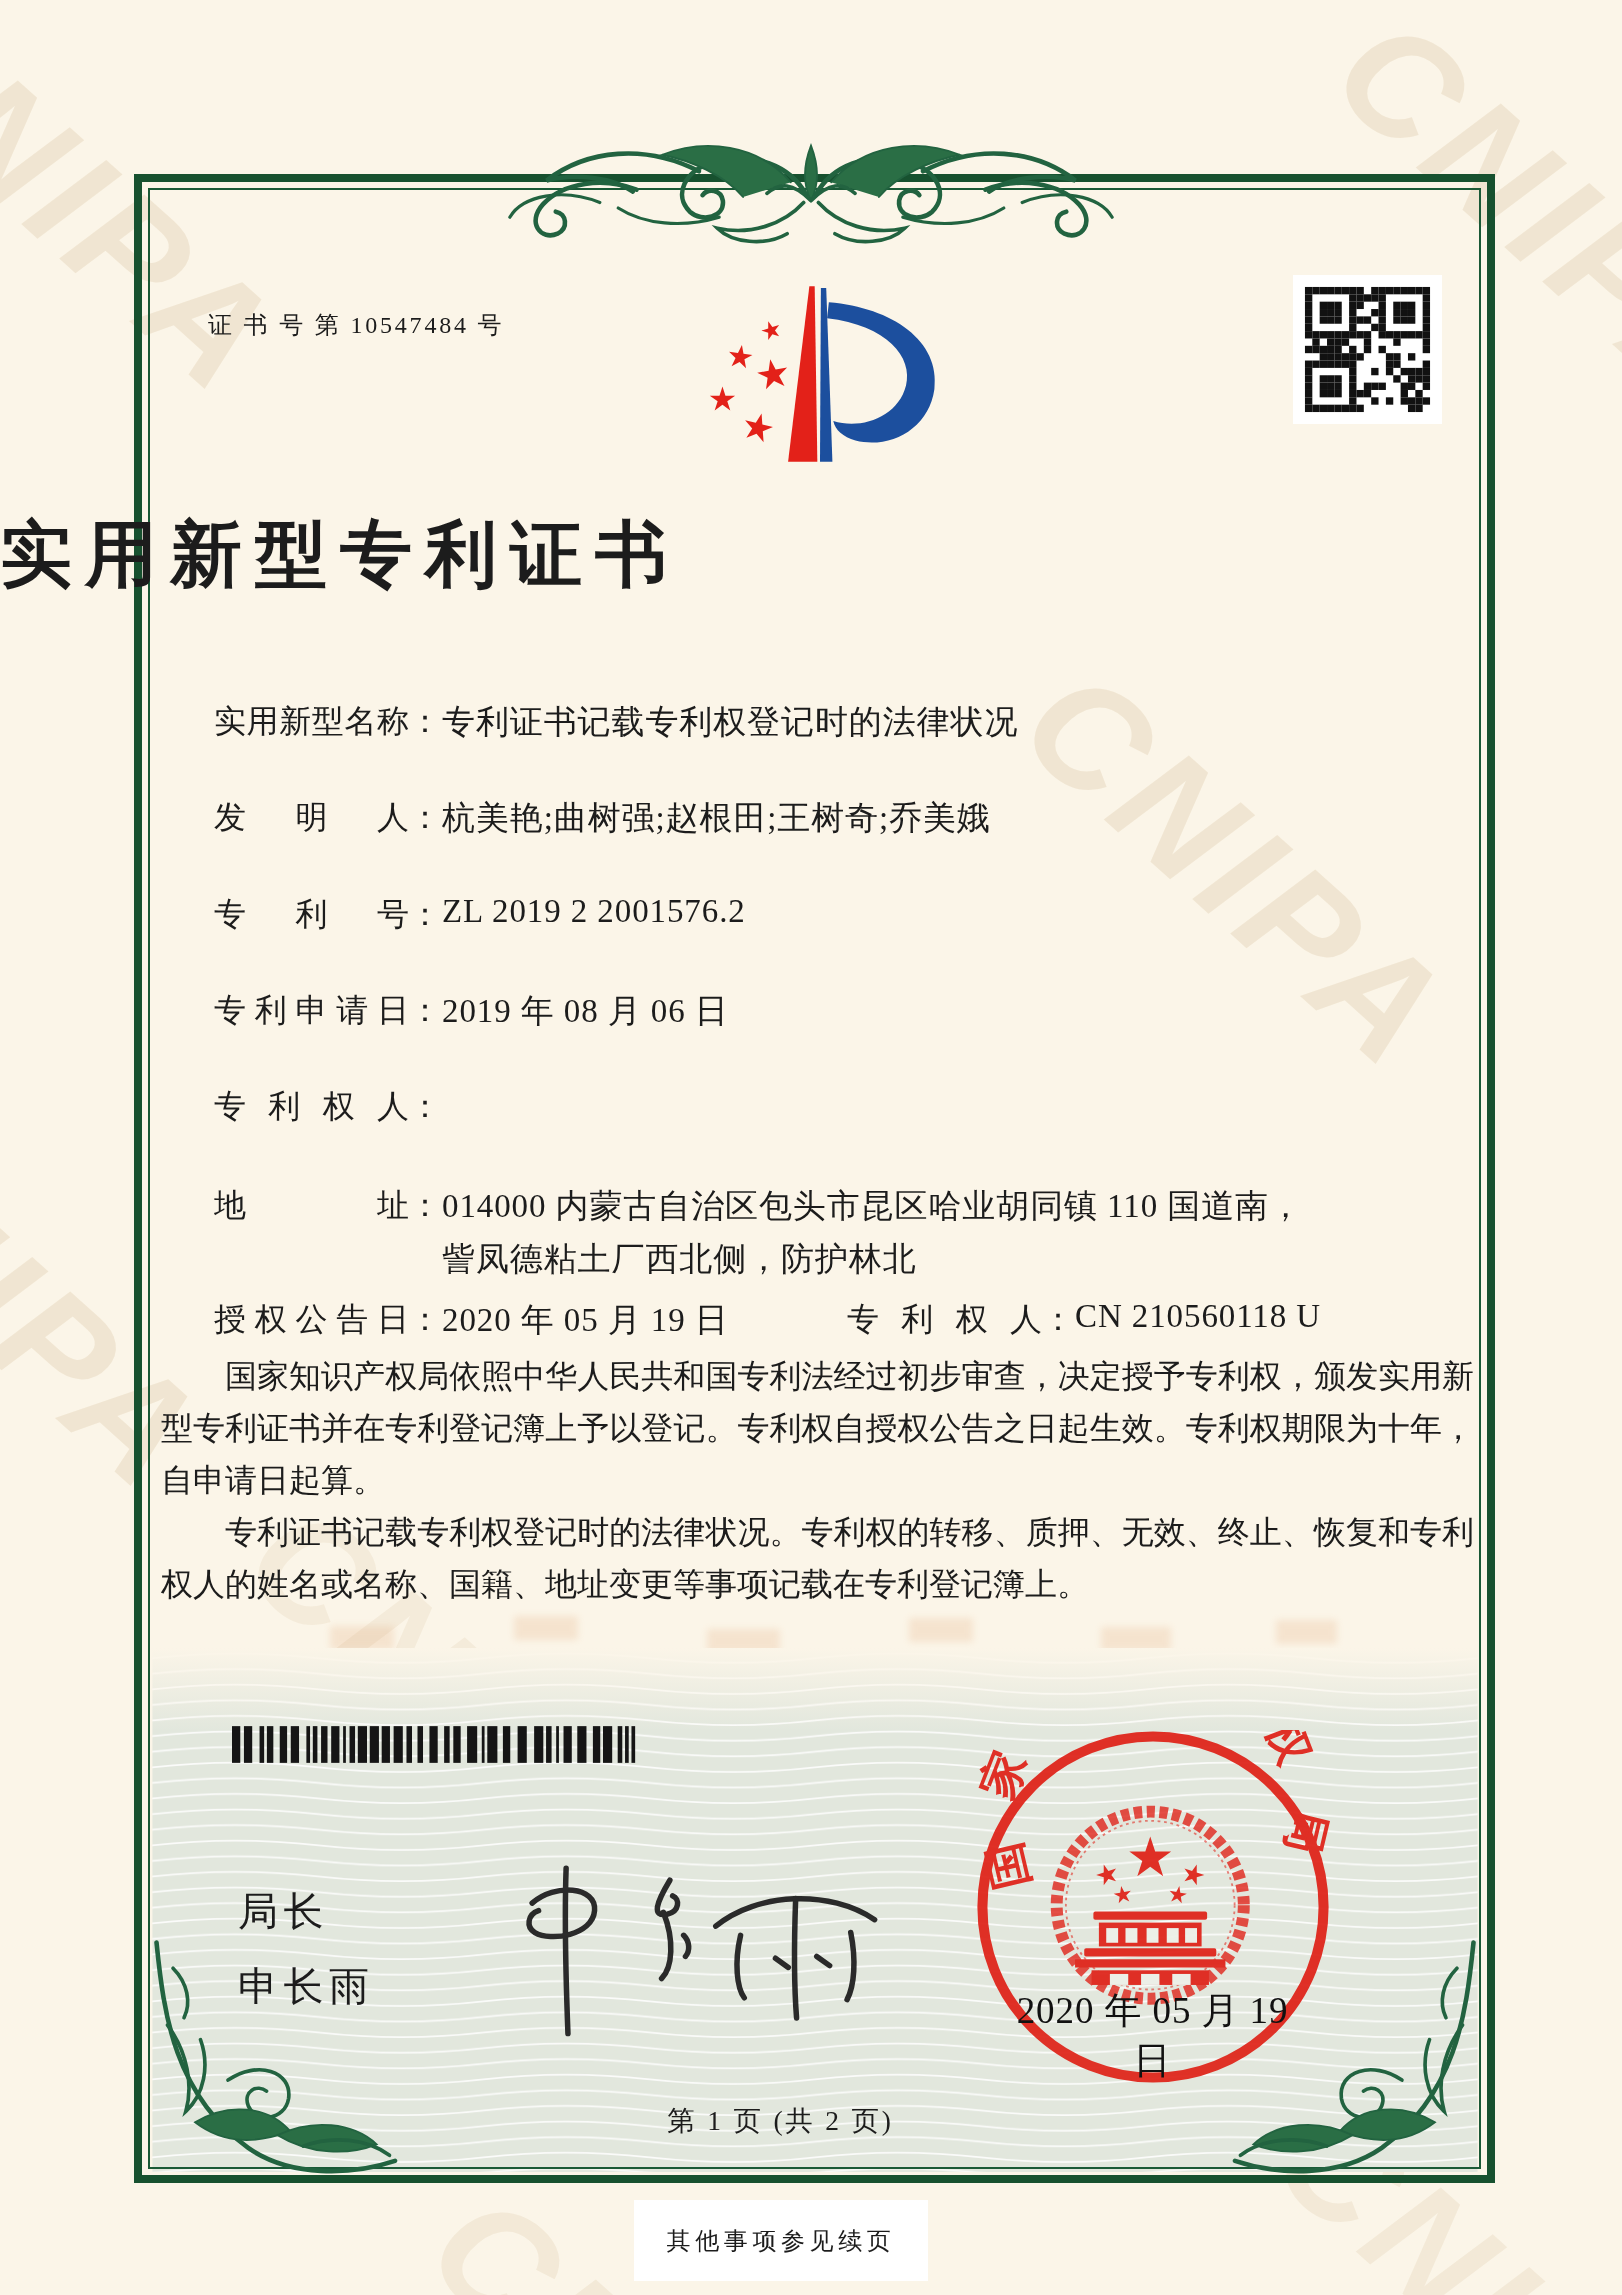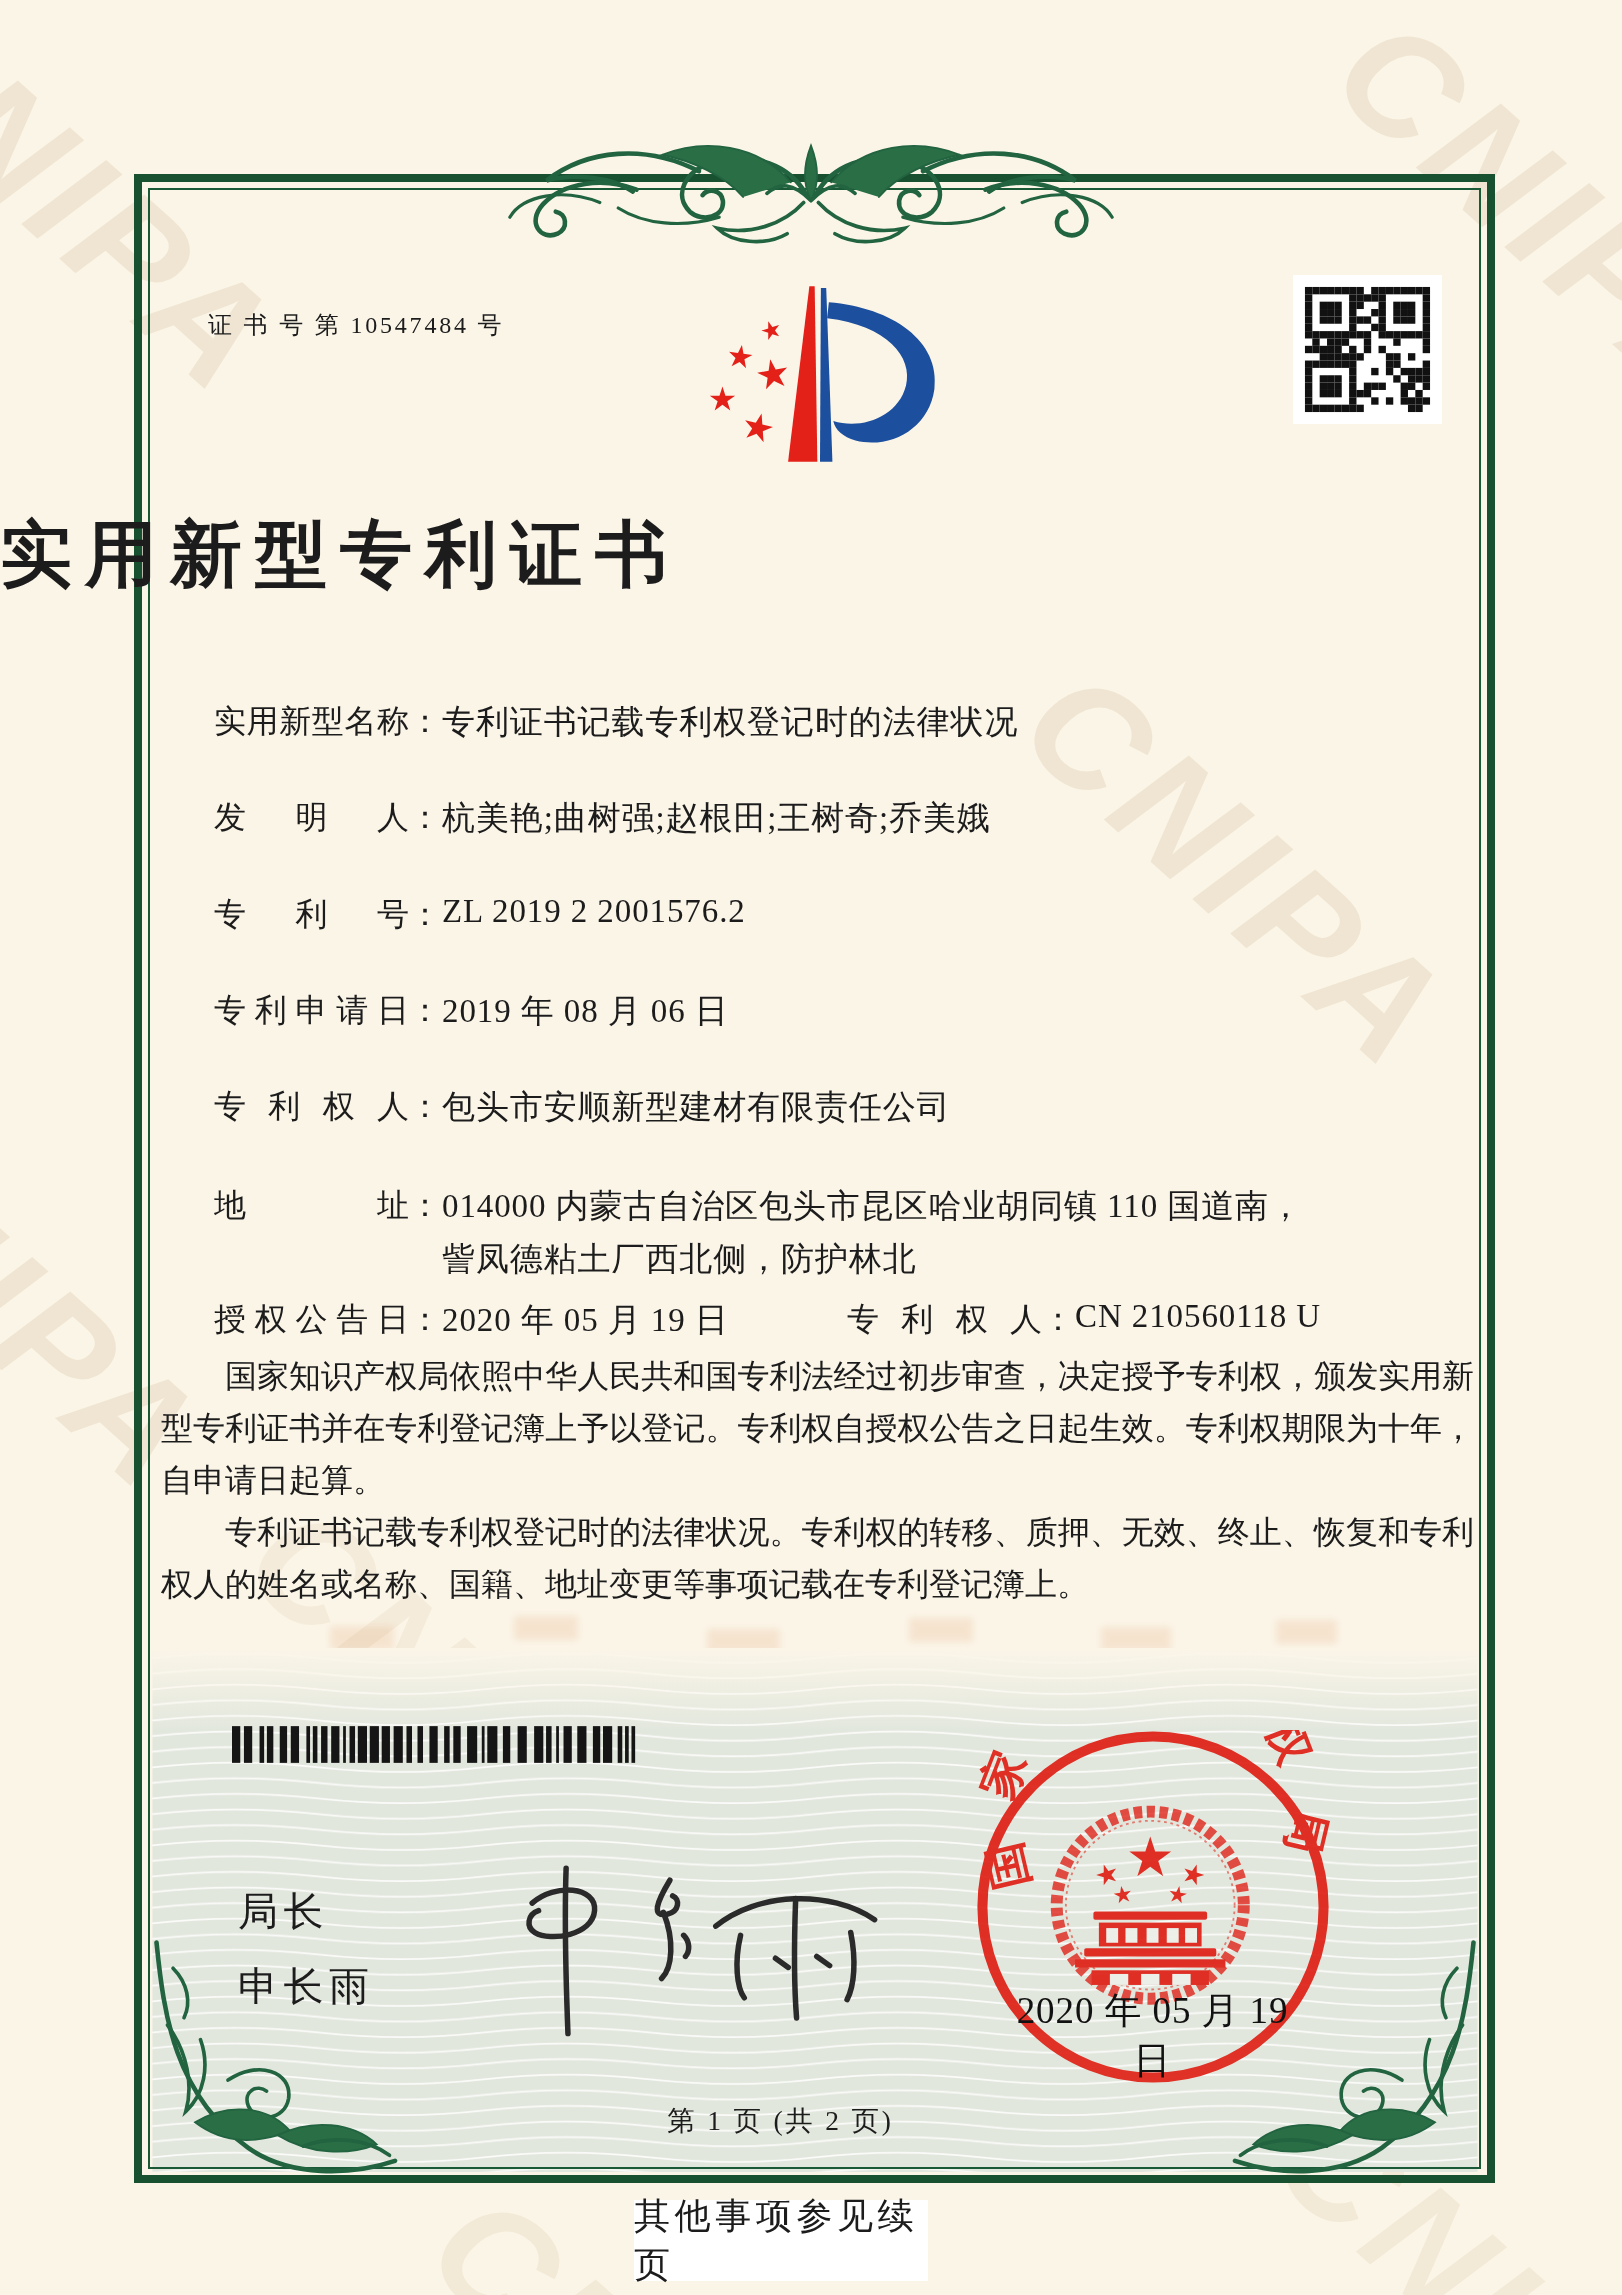--- a/index.html
+++ b/index.html
@@ -71,21 +71,21 @@
   .seal-date{
     left:1015px; top:1986px; width:275px; z-index:5; text-align:center;
     font-size:37px; letter-spacing:0.9px; color:#111;
   }
   .page-info{left:0; width:1561px; top:2103px; z-index:4; text-align:center;
     font-size:27.5px; letter-spacing:2.8px;}
   .note-box{
     left:634px; top:2200px; width:294px; height:81px; z-index:4;
     background:#ffffff; display:flex; align-items:center; justify-content:center;
   }
-  .note-box span{font-size:36px; letter-spacing:4.6px;font-family:Liberation Mono, monospace;}
+  .note-box span{font-size:24px; letter-spacing:4.6px;font-family:Liberation Mono, monospace;}
   .qr{left:1293px; top:275px; width:149px; height:149px; z-index:4; background:#fff; padding:0;}
   .logo{left:687px; top:275px; z-index:4;}
 </style>
 </head>
 <body>
 
 <div class="page">
 
   <div class="wm" style="left:-64px; top:-41px;">CNIPA</div>
   <div class="wm" style="left:1419px; top:-18.4px;">CNIPA</div>
@@ -381,21 +381,20 @@
       <span class="fvalue">ZL 2019 2 2001576.2</span>
   </div>
   <div class="abs frow" style="top:989px;">
     <span class="flabel">专利申请日</span>
       <span class="fcolon">：</span>
       <span class="fvalue">2019 年 08 月 06 日</span>
   </div>
   <div class="abs frow" style="top:1085px;">
     <span class="flabel">专利权人</span>
       <span class="fcolon">：</span>
-      <span class="fvalue">包头市安顺新型建材有限责任公司</span>
   </div>
   <div class="abs frow" style="top:1184px;">
     <span class="flabel">地址</span>
       <span class="fcolon">：</span>
       <span class="fvalue">014000 内蒙古自治区包头市昆区哈业胡同镇 110 国道南，</span>
   </div>
   <div class="abs addr2" style="top:1237px;">訾凤德粘土厂西北侧，防护林北</div>
 
   <div class="abs" style="top:1298px; left:0; width:1577px; height:46px;">
     <div class="grant-group" style="left:214px; position:absolute;">

